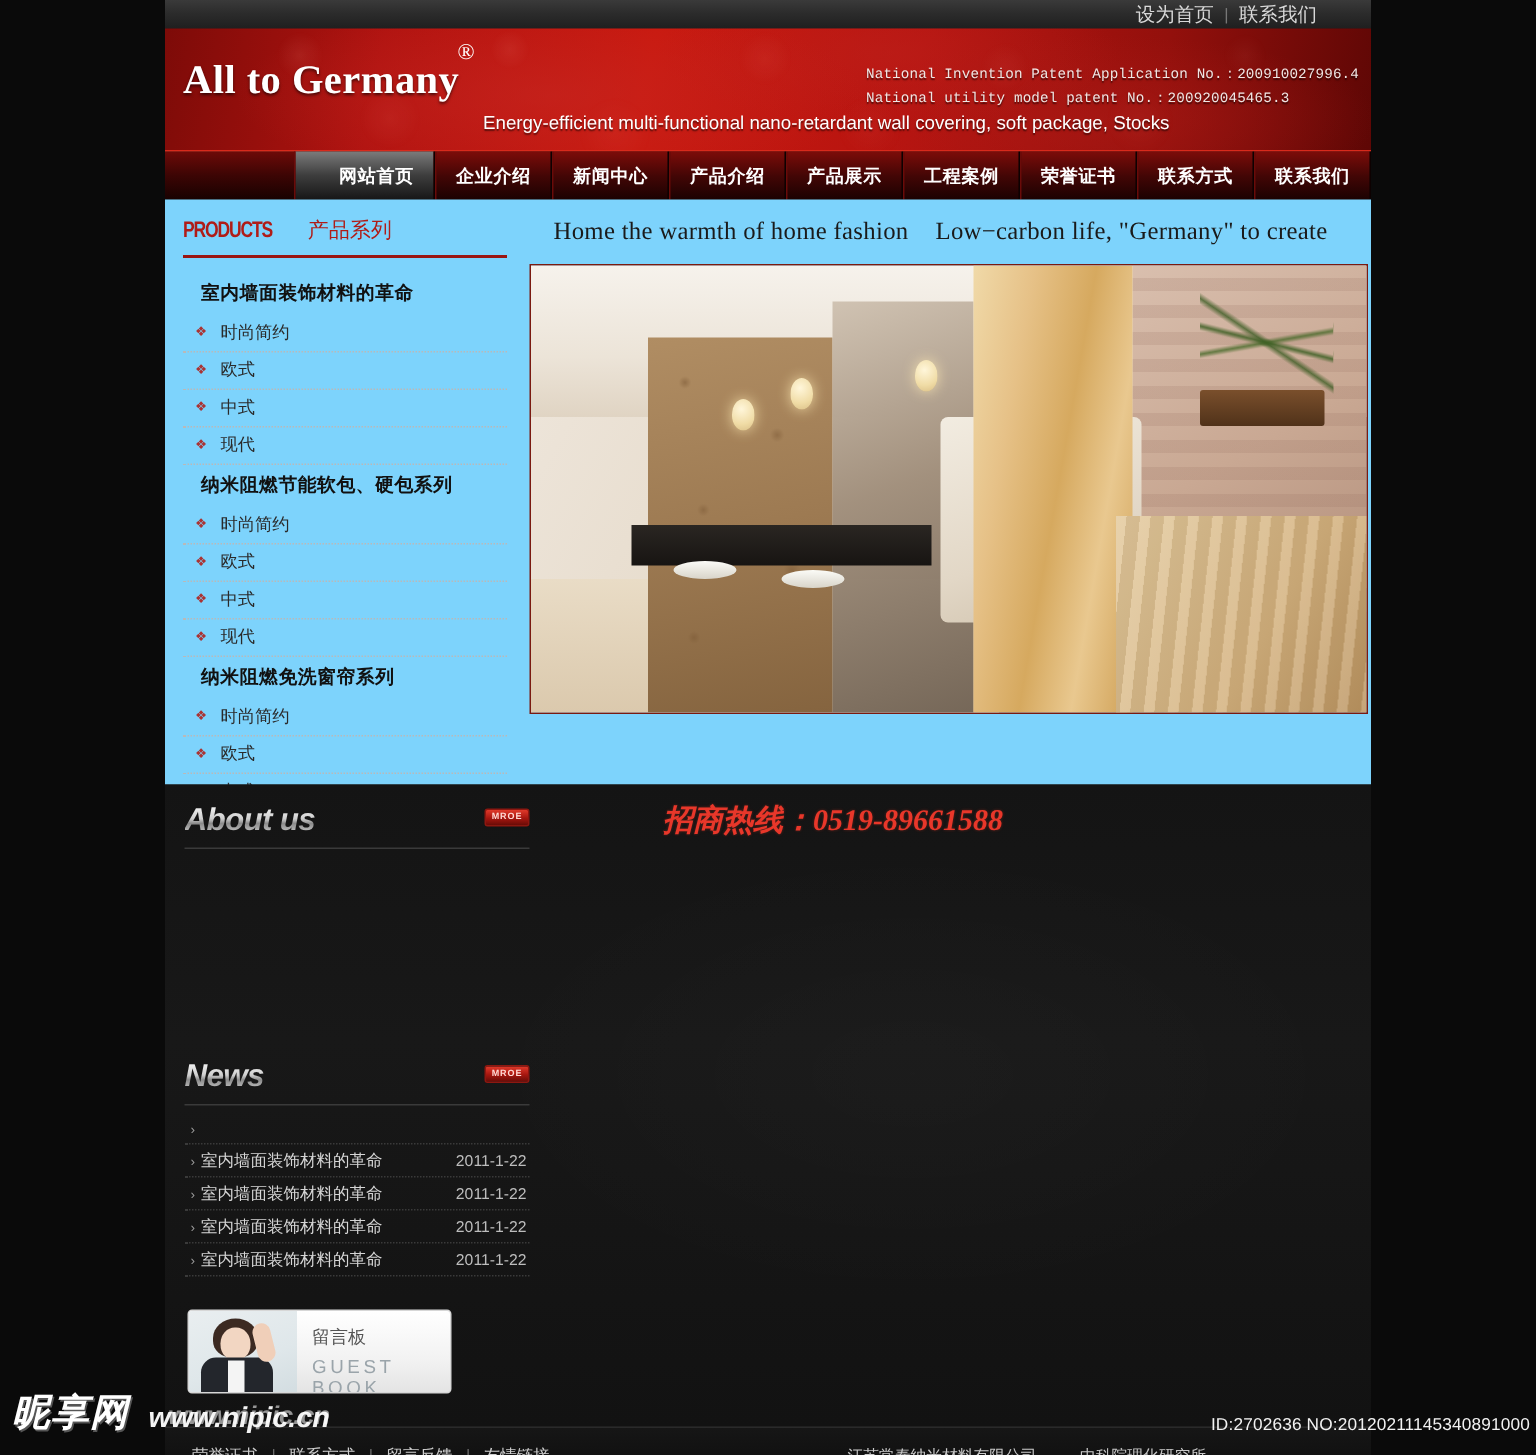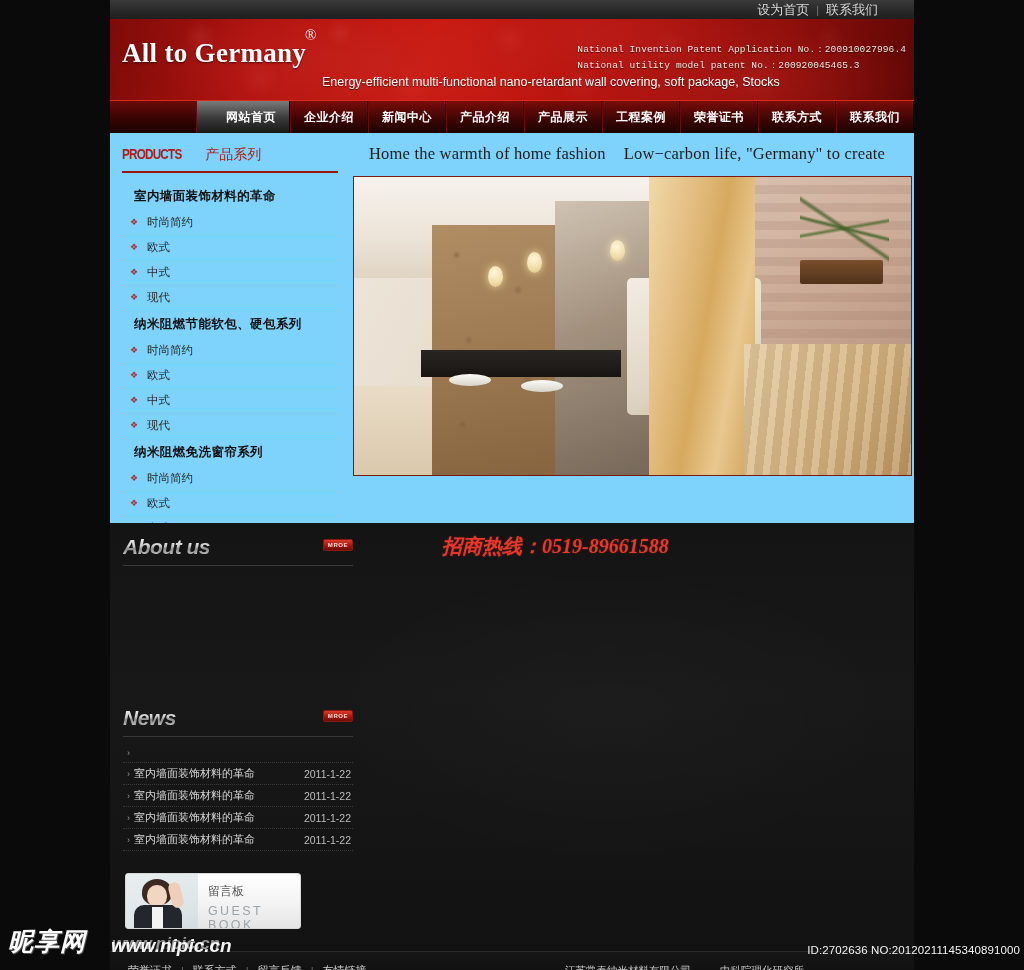--- a/index.html
+++ b/index.html
@@ -324,21 +324,21 @@
     position:absolute; left:610px; top:12px; color:#c8c8c8; font-size:10.5px;
   }
 
   
   #idstrip {
     position:absolute; right:4px; bottom:14px; color:#f2f2f2; font-size:11.5px;
     font-family:"Liberation Sans", sans-serif; letter-spacing:.1px;
   }
 
   
-  #wm { position:absolute; left:8px; bottom:12px; display:flex; align-items:flex-end; gap:25px; }
+  #wm { position:absolute; left:8px; bottom:12px; display:flex; align-items:flex-end; gap:13px; }
   #wm .cn {
     color:#fff; font-size:25px; font-weight:bold; font-style:italic;
     font-family:"Liberation Sans", sans-serif; letter-spacing:1px;
     text-shadow:1px 1px 0 #555;
   }
   #wm .en {
     color:#fff; font-size:19px; font-weight:bold; font-style:italic;
     font-family:"Liberation Sans", sans-serif; opacity:.95; margin-bottom:1px;
   }
   

